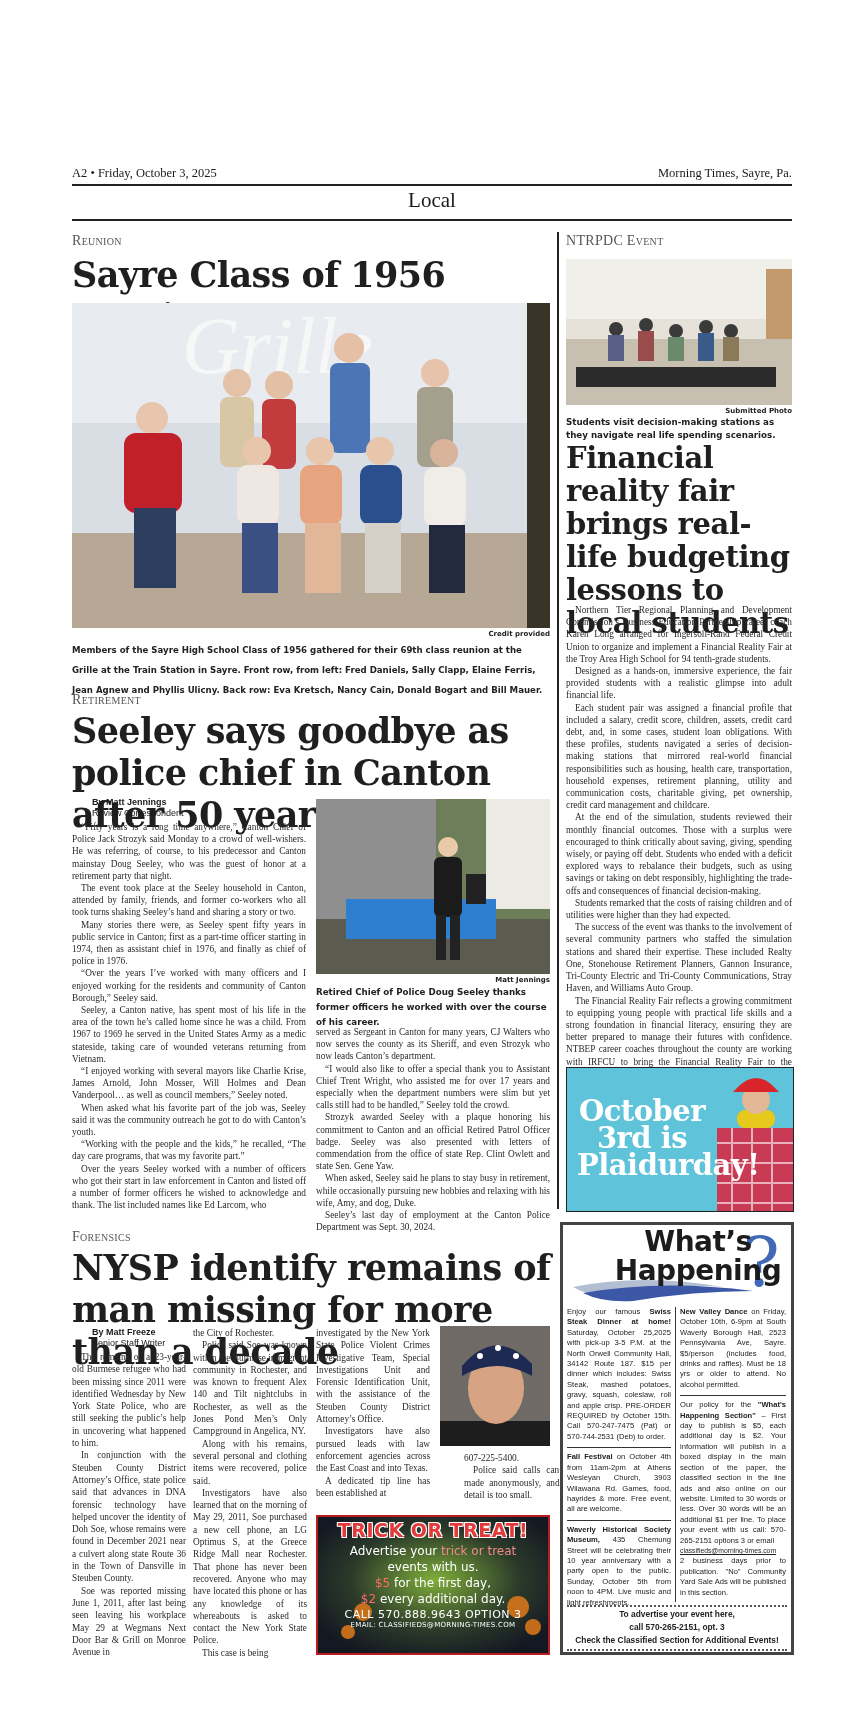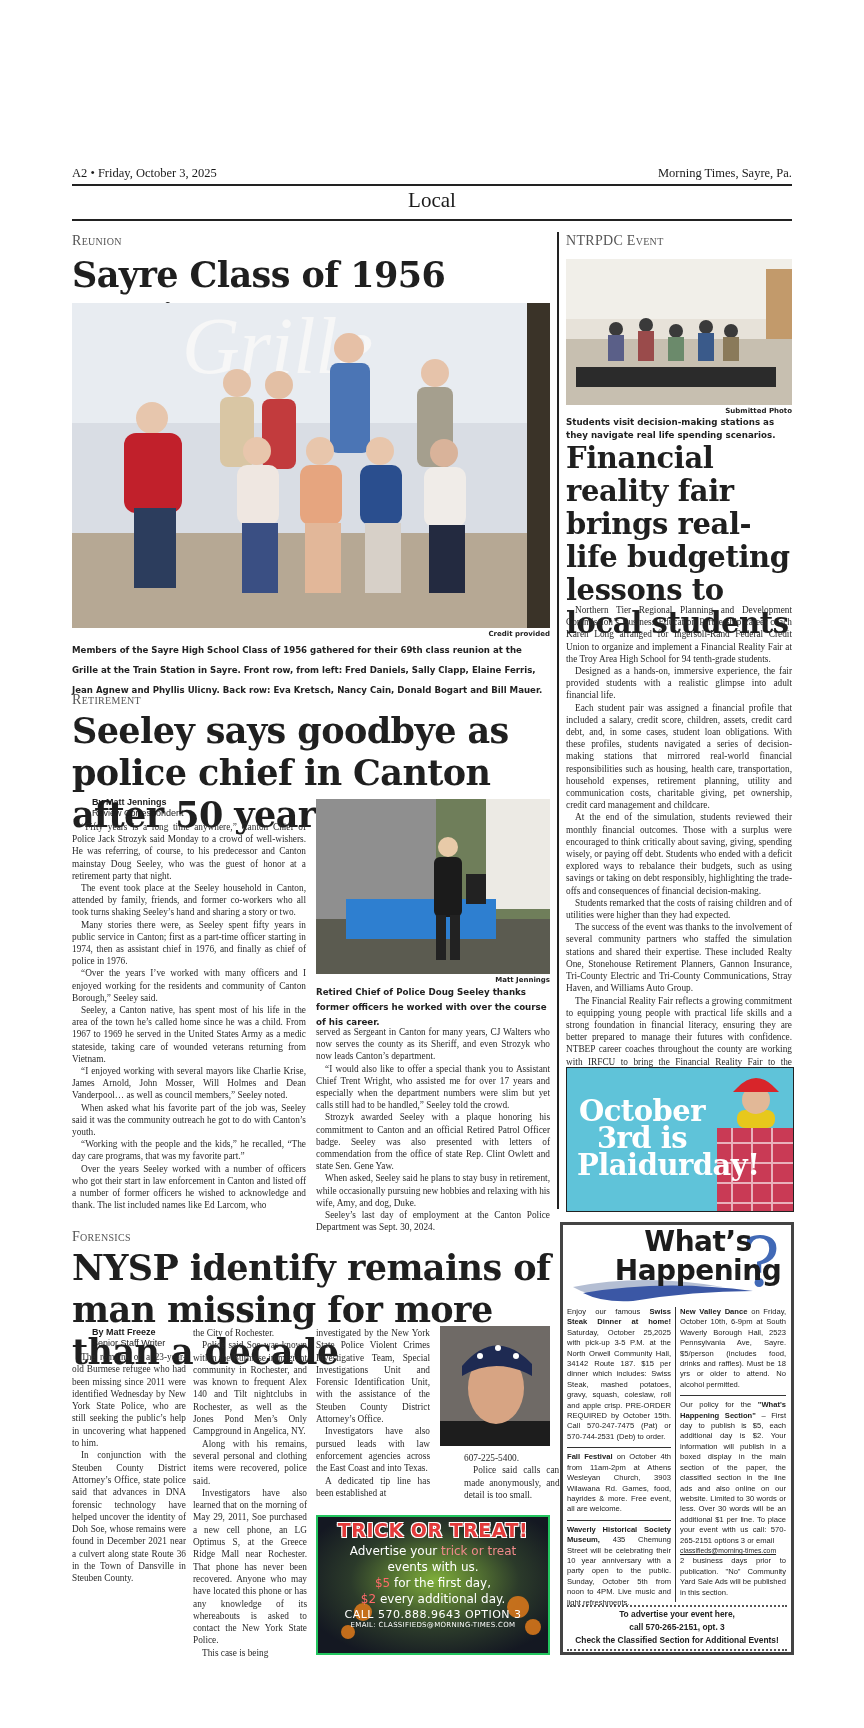--- a/index.html
+++ b/index.html
@@ -186,20 +186,21 @@
 
 <div class="abs kicker" style="left:72px;top:1229px;text-align:center;">Forensics</div>
 <div class="abs headline" style="left:72px;top:1247px;width:490px;font-size:35px;line-height:42px;">NYSP identify remains of man missing for more than a decade</div>
 <div class="abs byline" style="left:72px;top:1327px;width:120px;">
   <b>By Matt Freeze</b><br>
   <span>Senior Staff Writer</span>
 </div>
 <div class="abs body" style="left:72px;top:1351px;width:114px;line-height:12.3px;" id="nysp-col1">
     <p>The remains of a 23-year-old Burmese refugee who had been missing since 2011 were identified Wednesday by New York State Police, who are still seeking the public’s help in uncovering what happened to him.</p>
     <p>In conjunction with the Steuben County District Attorney’s Office, state police said that advances in DNA forensic technology have helped uncover the identity of Doh Soe, whose remains were found in December 2021 near a culvert along state Route 36 in the Town of Dansville in Steuben County.</p>
+    <p>Soe was reported missing June 1, 2011, after last being seen leaving his workplace May 29 at Wegmans Next Door Bar &amp; Grill on Monroe Avenue in</p>
   </div>
 <div class="abs body" style="left:193px;top:1327px;width:114px;line-height:12.3px;" id="nysp-col2">
     <p style="text-indent: 0px;">the City of Rochester.</p>
     <p>Police said Soe was known within the Burmese immigrant community in Rochester, and was known to frequent Alex 140 and Tilt nightclubs in Rochester, as well as the Jones Pond Men’s Only Campground in Angelica, NY.</p>
     <p>Along with his remains, several personal and clothing items were recovered, police said.</p>
     <p>Investigators have also learned that on the morning of May 29, 2011, Soe purchased a new cell phone, an LG Optimus S, at the Greece Ridge Mall near Rochester. That phone has never been recovered. Anyone who may have located this phone or has any knowledge of its whereabouts is asked to contact the New York State Police.</p>
     <p>This case is being</p>
   </div>
 <div class="abs body" style="left:316px;top:1327px;width:114px;line-height:12.3px;" id="nysp-col3">
     <p style="text-indent: 0px;">investigated by the New York State Police Violent Crimes Investigative Team, Special Investigations Unit and Forensic Identification Unit, with the assistance of the Steuben County District Attorney’s Office.</p>
@@ -217,21 +218,21 @@
         <circle cx="58" cy="22" r="3"></circle>
         <circle cx="76" cy="30" r="3"></circle>
       </g>
   </svg>
 </div>
 <div class="abs body" style="left:440px;top:1452px;width:110px;line-height:12.3px;margin-left:24px;" id="nysp-col4">
     <p style="text-indent: 0px;">607-225-5400.</p>
     <p>Police said calls can be made anonymously, and no detail is too small.</p>
   </div>
 
-<div class="abs" style="left:316px;top:1515px;width:234px;height:140px;background:#1a1f2e;border:2px solid #22c55e;box-sizing:border-box;overflow:hidden;text-align:center;">
+<div class="abs" style="left:316px;top:1515px;width:234px;height:140px;background:#1a1f2e;border:2px solid #b91c1c;box-sizing:border-box;overflow:hidden;text-align:center;">
   <svg width="234" height="140" viewBox="0 0 234 140" style="position:absolute;left:0;top:0;">
     <defs>
         <radialGradient id="glow" cx="50%" cy="45%" r="60%">
           <stop offset="0" stop-color="#7fae3a"></stop>
           <stop offset=".6" stop-color="#2b3a2a"></stop>
           <stop offset="1" stop-color="#141822"></stop>
         </radialGradient>
       </defs>
     <rect width="234" height="140" fill="url(#glow)"></rect>
     <g fill="#e07a1a" opacity=".85">

